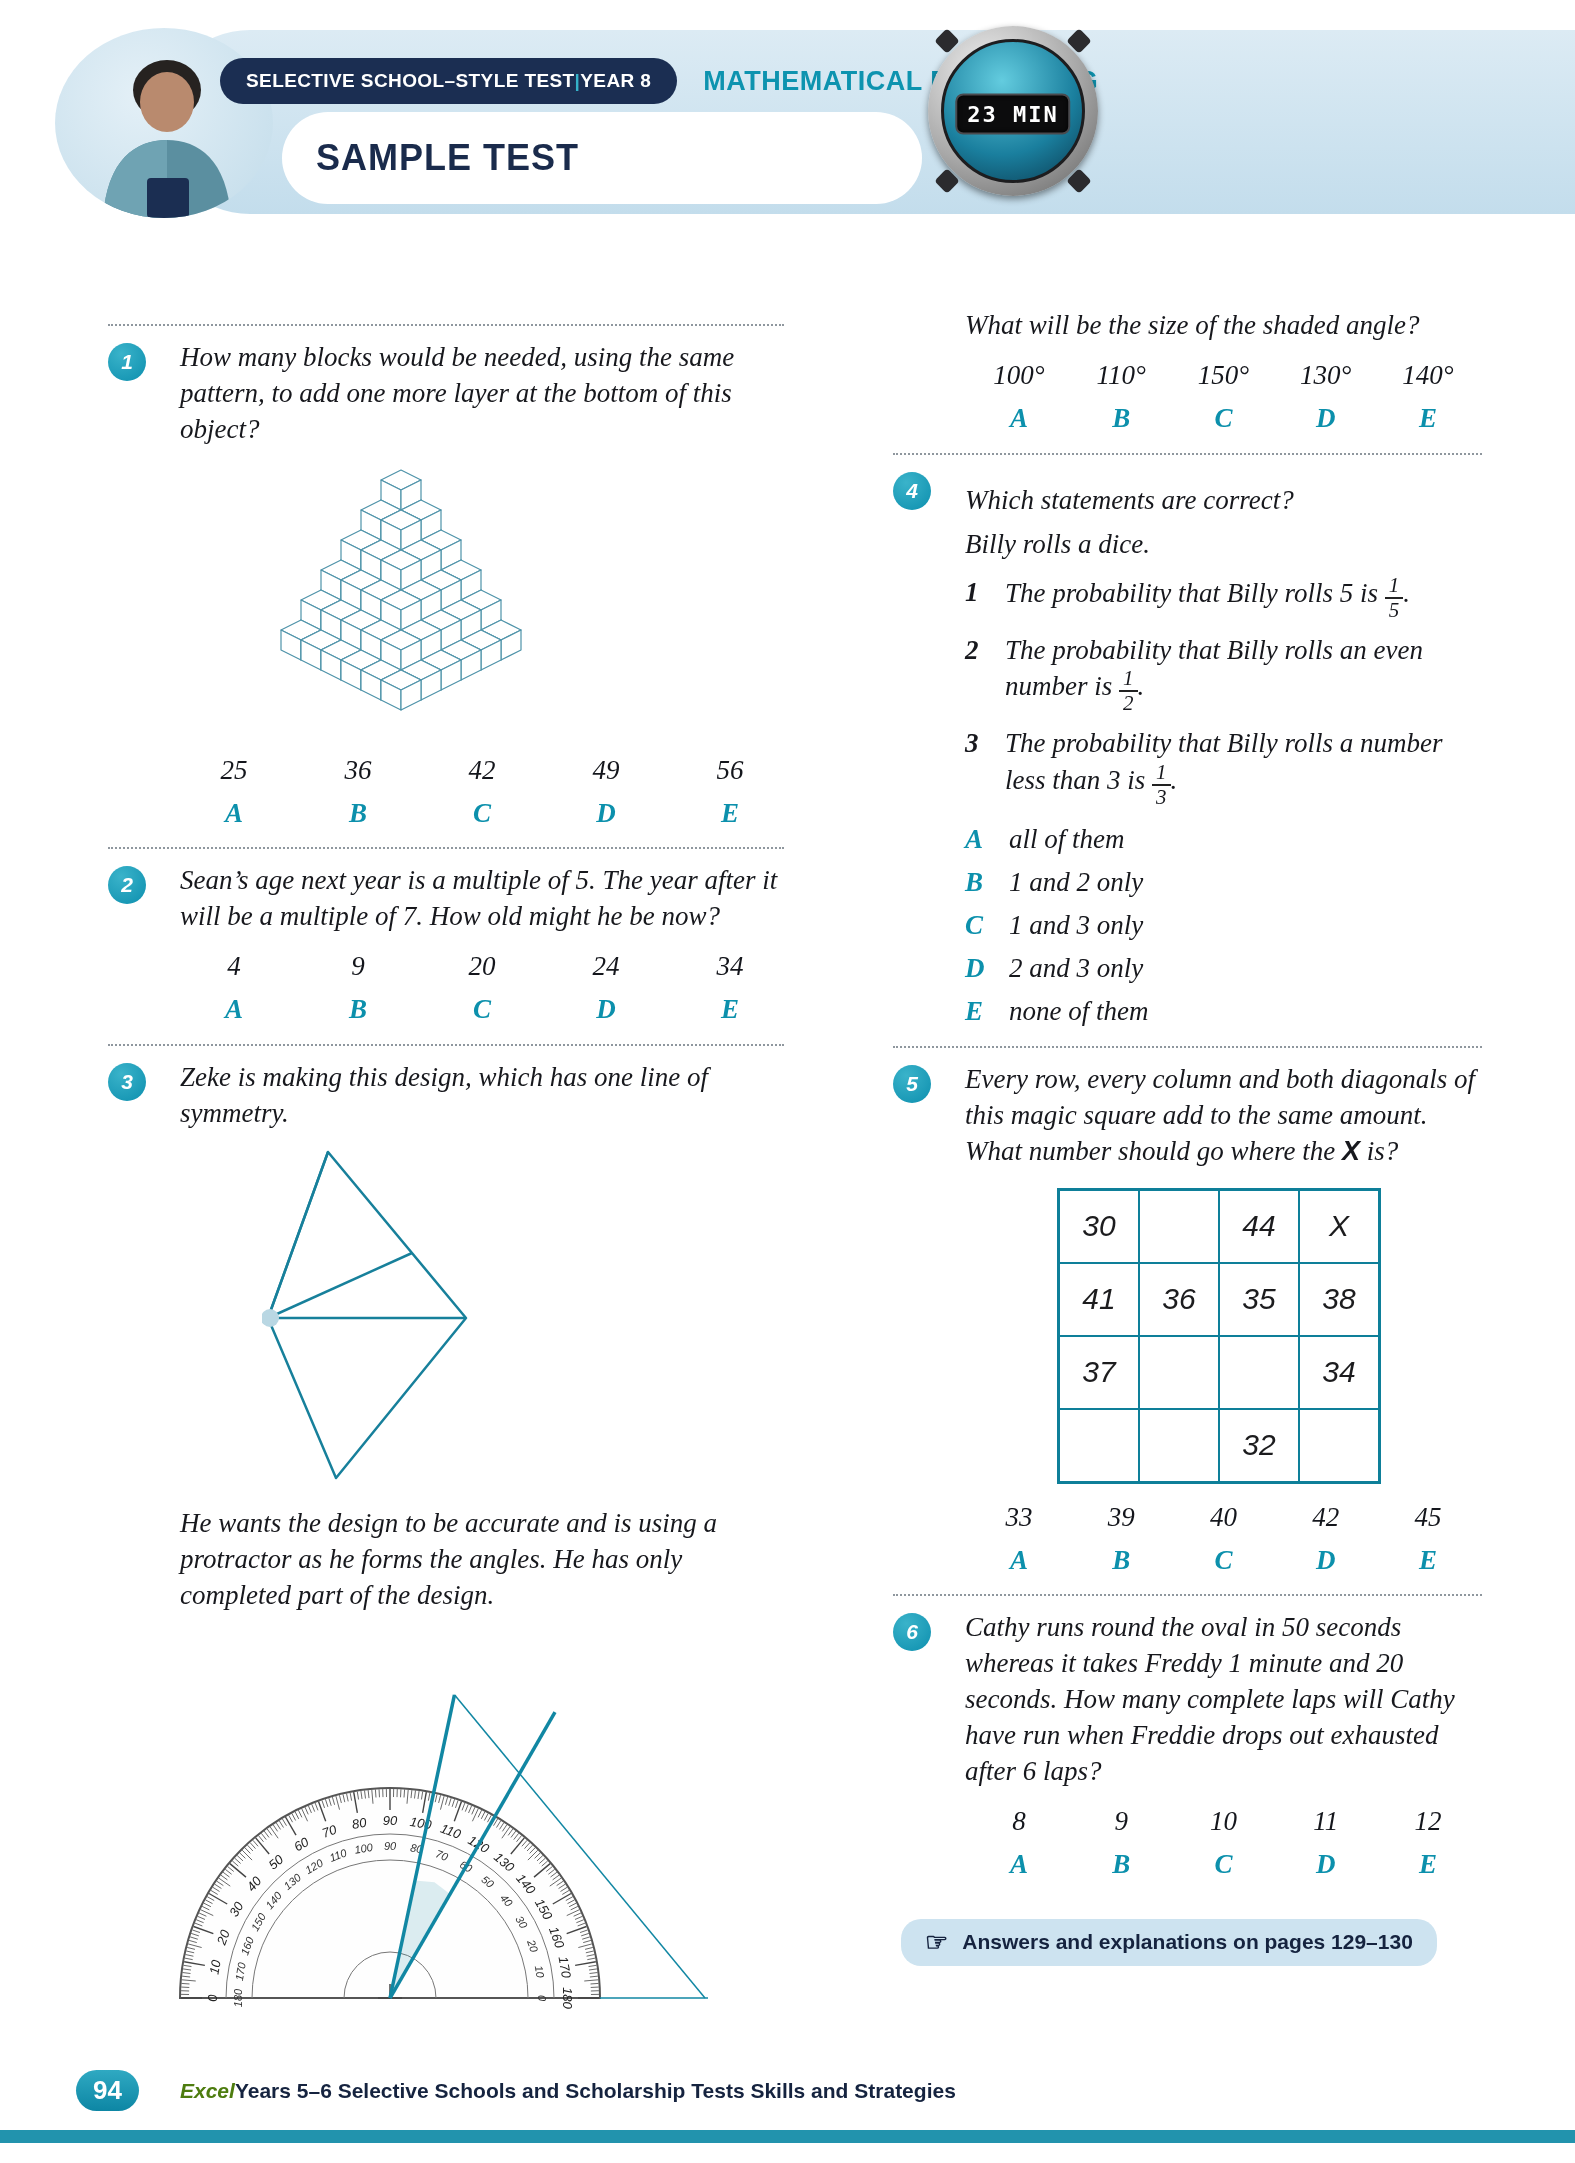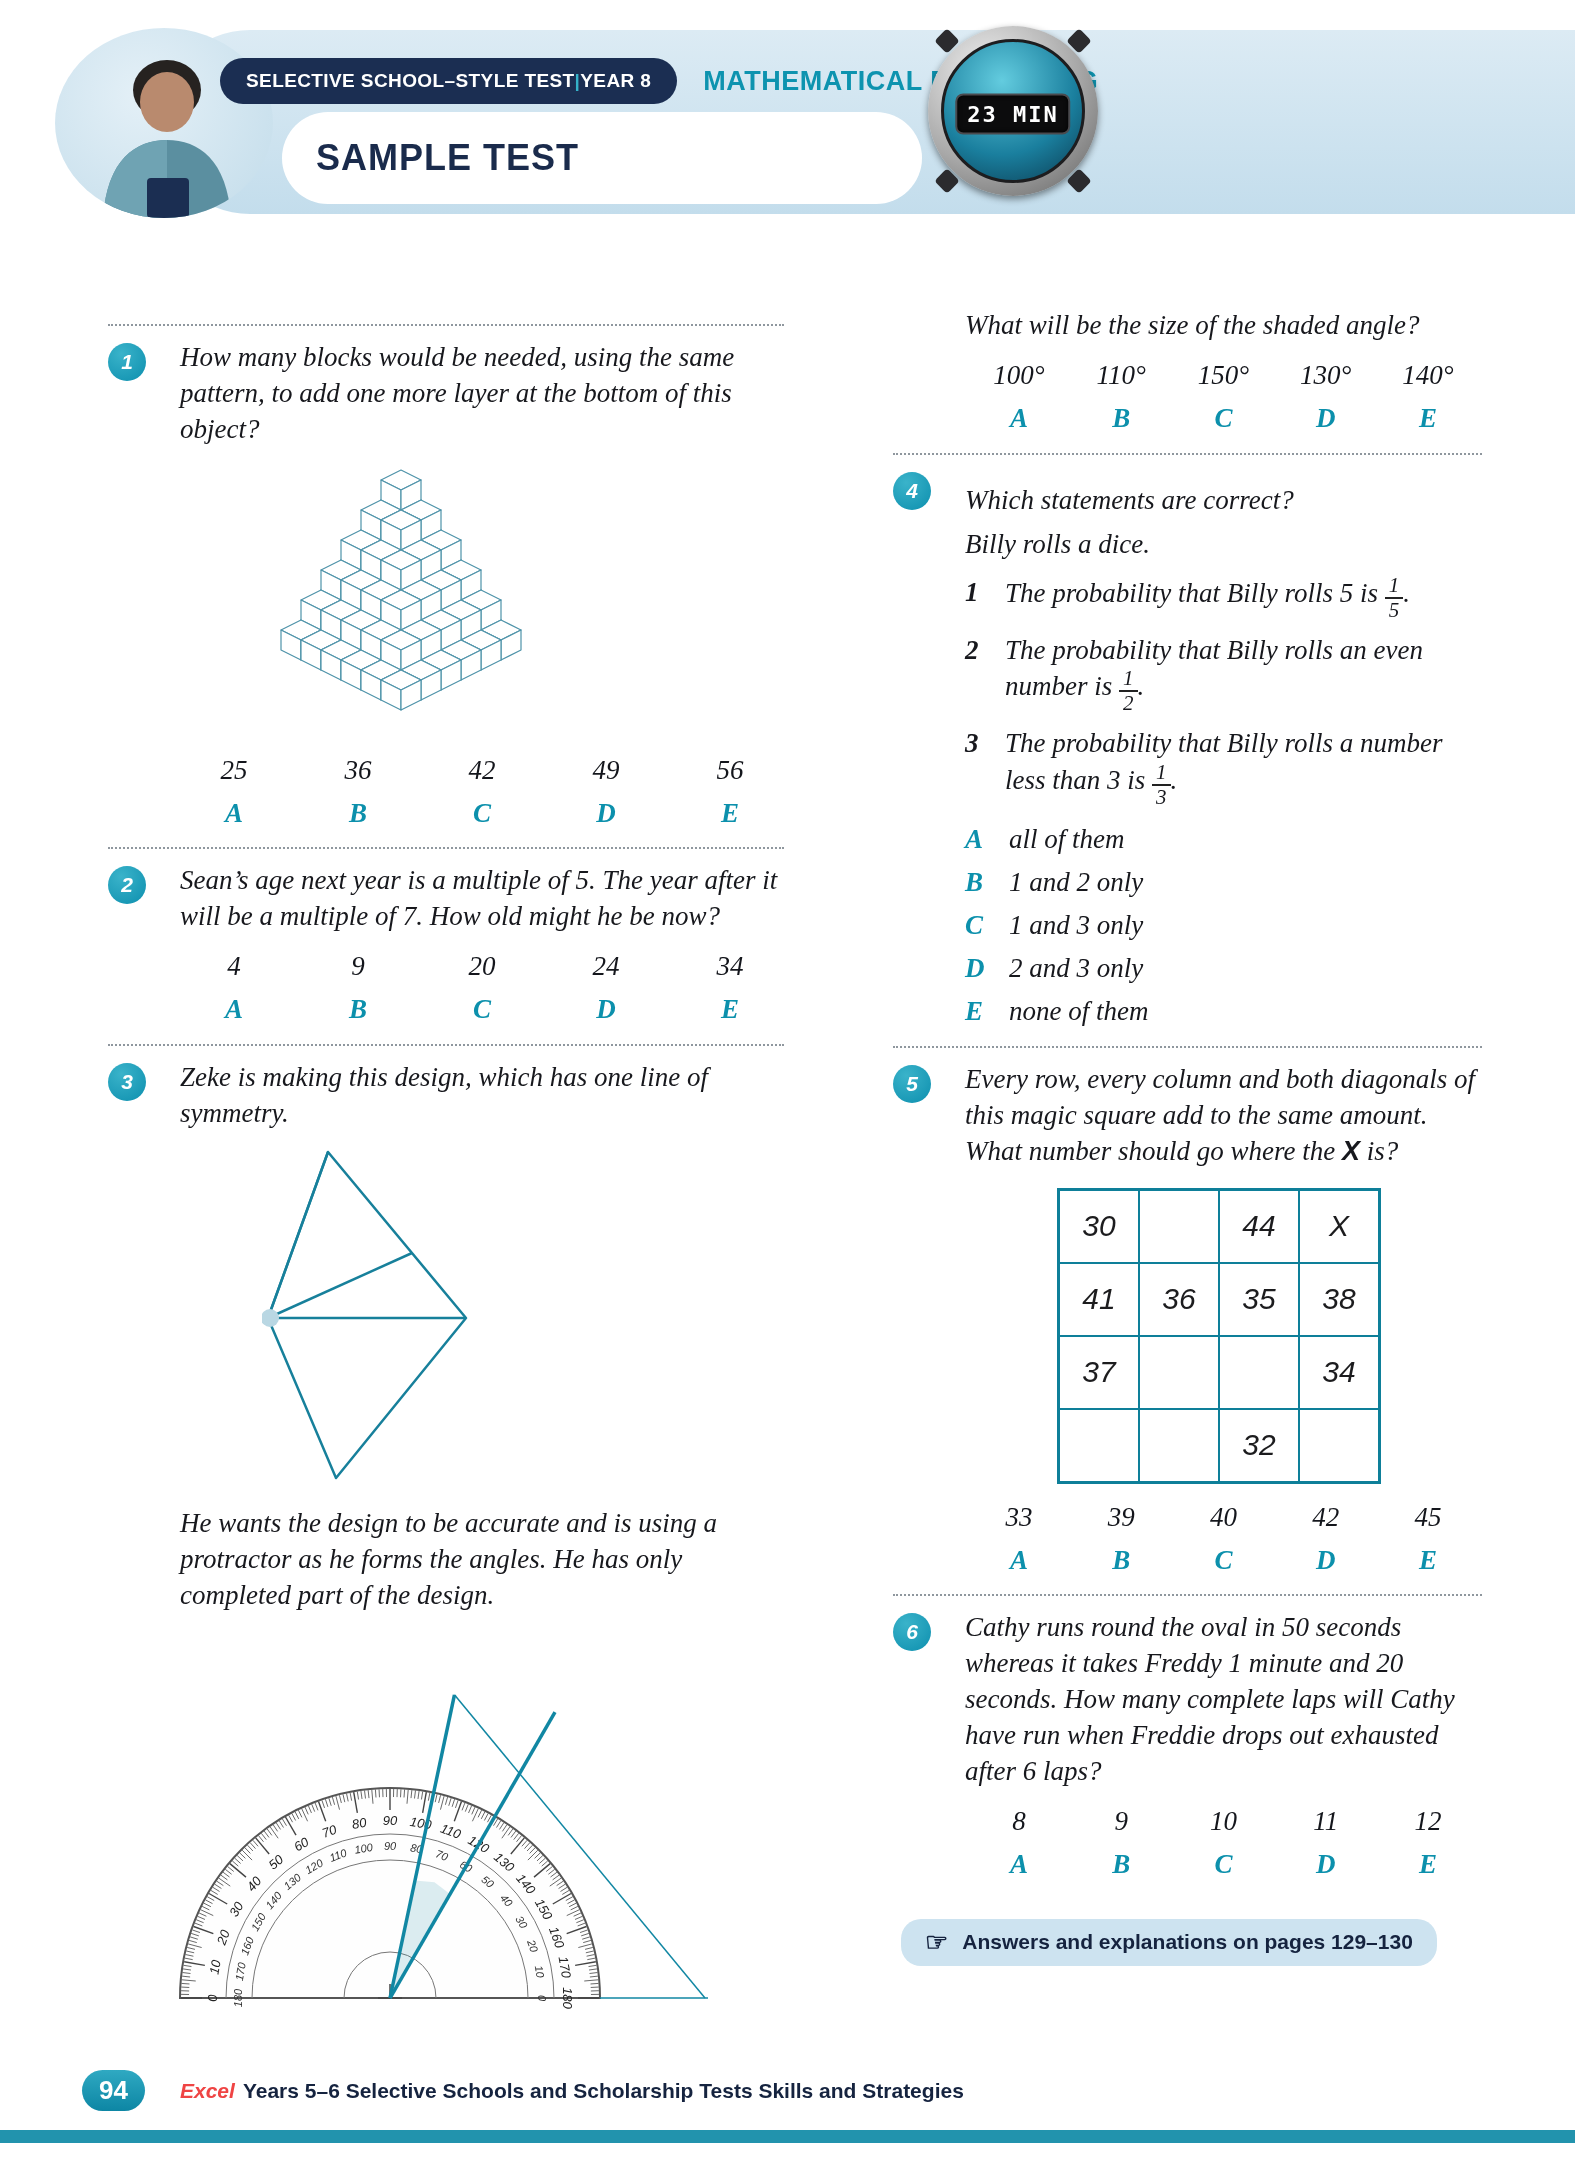--- a/index.html
+++ b/index.html
@@ -107,30 +107,30 @@
   }
   
   .answers-note {
     display:flex; align-items:center; gap:14px; background:#cde3f0; border-radius:20px;
     padding:8px 24px; margin:36px 0 0 8px; width:fit-content;
     font-family:"Liberation Sans", sans-serif; font-weight:bold; font-size:21px; color:#15233f;
   }
   .note-icon { font-size:26px; }
   
   .page-badge {
-    position:absolute; left:82px; bottom:52px;
+    position:absolute; left:76px; bottom:52px;
     background:linear-gradient(#2fa9c2,#0d86a4); color:#fff;
     font-family:"Liberation Sans", sans-serif; font-weight:bold; font-size:26px;
     padding:5px 17px; border-radius:22px;
   }
   .book-line {
     position:absolute; left:180px; bottom:60px;
     font-family:"Liberation Sans", sans-serif; font-size:21px; font-weight:bold; color:#15233f;
   }
-  .brand { color:#ef4444; font-style:italic; margin-right:8px; }
+  .brand { color:#4d7c0f; font-style:italic; }
   .bottom-bar { position:absolute; left:0; bottom:20px; width:100%; height:13px; background:#2293ad; }
 </style>
 </head>
 <body>
 
 <div class="page">
 
   <div class="header-band"></div>
 
   <div class="photo-oval">

